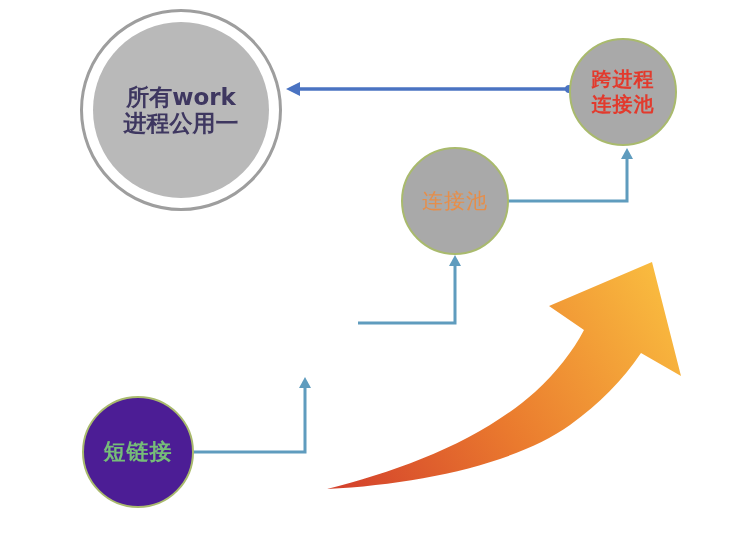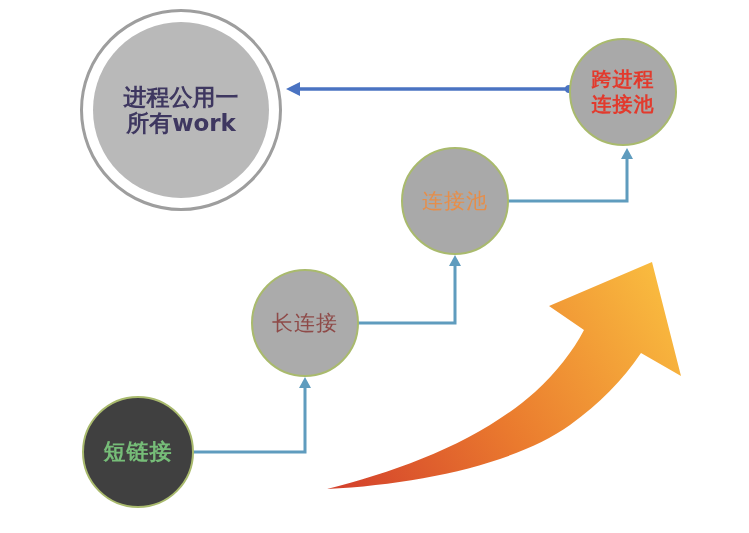--- a/index.html
+++ b/index.html
@@ -73,32 +73,29 @@
 
     <g>
       <line x1="569" y1="89" x2="297" y2="89" stroke-width="3.5" stroke="#4a73c2"></line>
       <polygon points="286,89 300,82 300,96" fill="#4a73c2"></polygon>
       <circle cx="569" cy="89" r="4" fill="#4a73c2"></circle>
     </g>
   </svg>
 
   <div class="hub-outer" style="border-color: rgb(158, 158, 158);">
     <div class="hub-inner" style="background-color: rgb(185, 185, 185); color: rgb(62, 55, 96);">
+      <span class="node-label">所有work</span>
       <span class="node-label">进程公用一</span>
-      <span class="node-label">所有work</span>
     </div>
   </div>
 
-  <div class="node n-short" style="background-color: #404040; border-color: rgb(169, 186, 109); color: rgb(118, 189, 120);">
+  <div class="node n-short" style="background-color: #4c1d95; border-color: rgb(169, 186, 109); color: rgb(118, 189, 120);">
     <span class="node-label">短链接</span>
   </div>
 
-  <div class="node n-long" style="background-color: rgb(171, 171, 171); border-color: rgb(169, 186, 109); color: rgb(142, 74, 72);">
-    <span class="node-label">长连接</span>
-  </div>
 
   <div class="node n-pool" style="background-color: rgb(169, 169, 169); border-color: rgb(169, 186, 109); color: rgb(230, 142, 74);">
     <span class="node-label">连接池</span>
   </div>
 
   <div class="node n-cross" style="background-color: rgb(169, 169, 169); border-color: rgb(169, 186, 109); color: rgb(226, 58, 45);">
     <span class="node-label">跨进程</span>
     <span class="node-label">连接池</span>
   </div>
 

